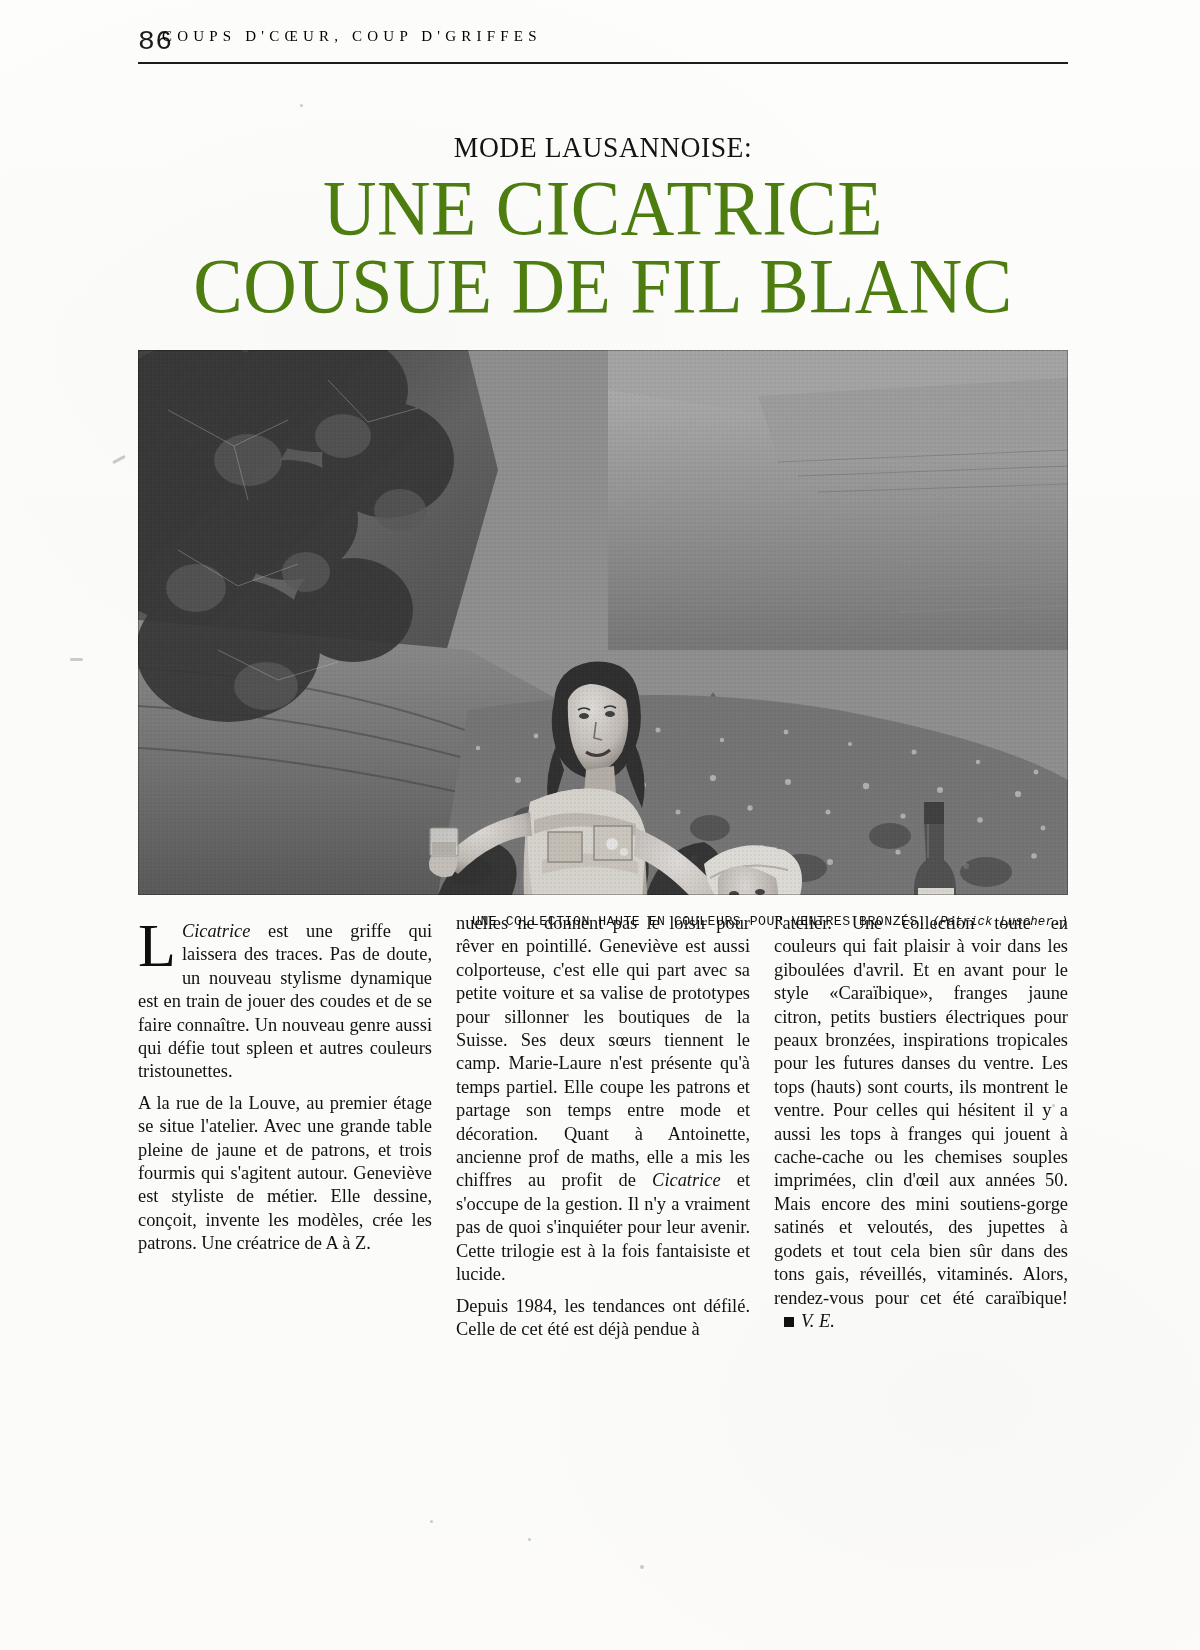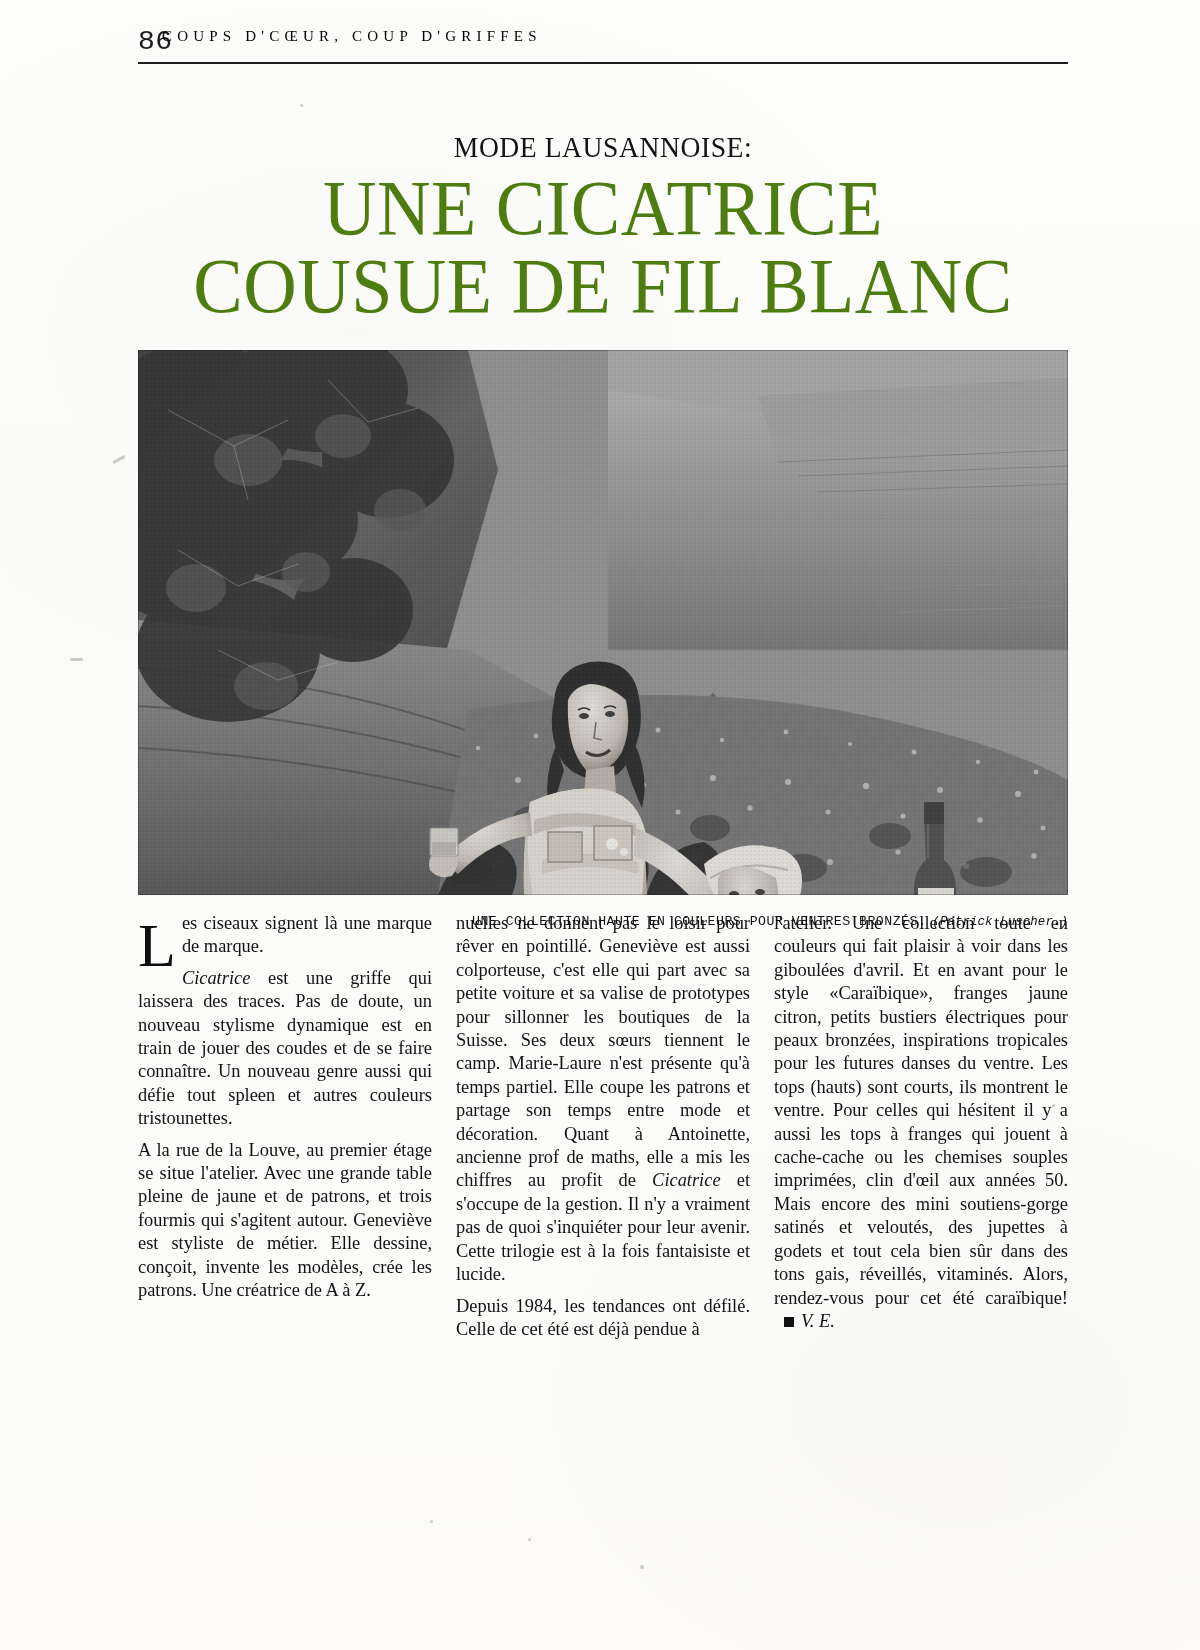--- a/index.html
+++ b/index.html
@@ -540,21 +540,21 @@
   </svg>
 </div>
 
 <div class="caption">
   <span class="cap-main">UNE COLLECTION HAUTE EN COULEURS POUR VENTRES BRONZÉS.</span><span class="cap-credit">(Patrick Luscher.)</span>
 </div>
 
 <div class="cols">
 
   <div class="col">
-    <p><span class="dropcap">L</span><span>es ciseaux signent là une marque de marque.</span></p>
+    <p><span class="dropcap">L</span></p>
     <p><i>Cicatrice</i><span> est une griffe qui laissera des traces. Pas de doute, un nouveau stylisme dynamique est en train de jouer des coudes et de se faire connaître. Un nouveau genre aussi qui défie tout spleen et autres couleurs tristounettes.</span></p>
     <p>A la rue de la Louve, au premier étage se situe l'atelier. Avec une grande table pleine de jaune et de patrons, et trois fourmis qui s'agitent autour. Geneviève est styliste de métier. Elle dessine, conçoit, invente les modèles, crée les patrons. Une créatrice de A à Z.</p>
   </div>
 
   <div class="col">
     <p><span>nuelles ne donnent pas le loisir pour rêver en pointillé. Geneviève est aussi colporteuse, c'est elle qui part avec sa petite voiture et sa valise de prototypes pour sillonner les boutiques de la Suisse. Ses deux sœurs tiennent le camp. Marie-Laure n'est présente qu'à temps partiel. Elle coupe les patrons et partage son temps entre mode et décoration. Quant à Antoinette, ancienne prof de maths, elle a mis les chiffres au profit de </span><i>Cicatrice</i><span> et s'occupe de la gestion. Il n'y a vraiment pas de quoi s'inquiéter pour leur avenir. Cette trilogie est à la fois fantaisiste et lucide.</span></p>
     <p>Depuis 1984, les tendances ont défilé. Celle de cet été est déjà pendue à</p>
   </div>
 
   <div class="col">

